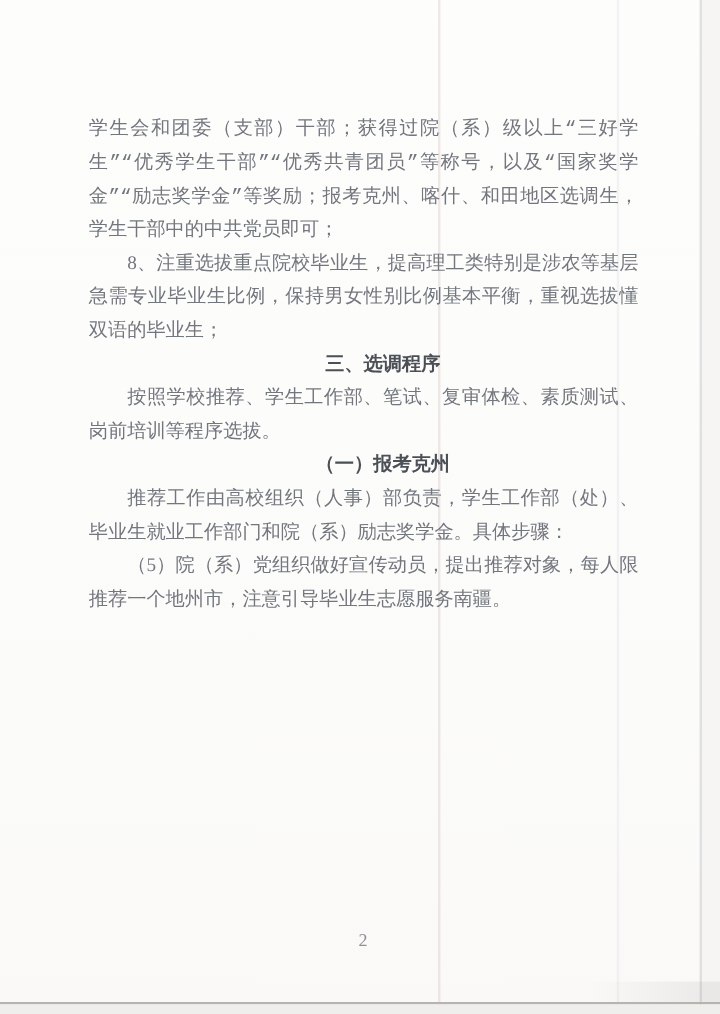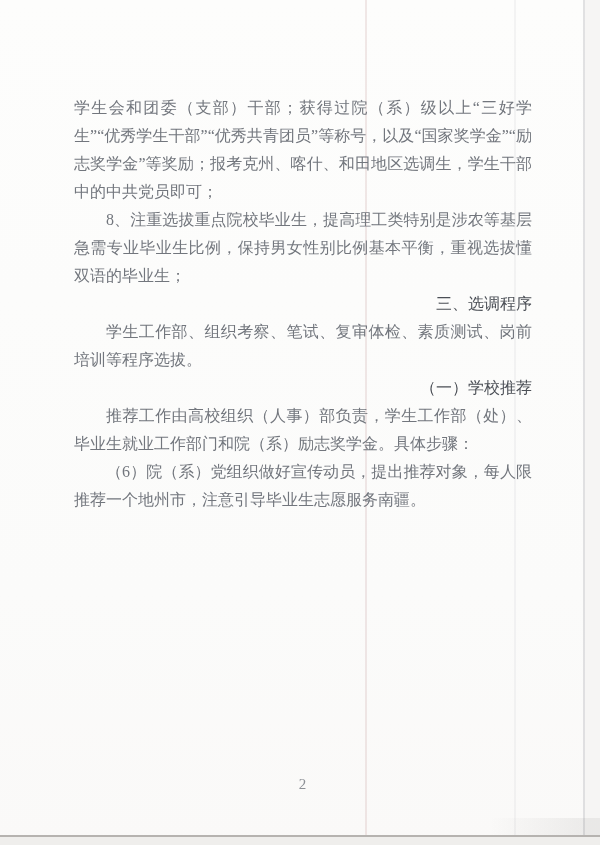--- a/index.html
+++ b/index.html
@@ -70,25 +70,26 @@
     font-size: 16px;
     line-height: 28px;
     text-align: justify;
   }
   .para {
     margin: 0;
     text-indent: 2em;
   }
   .para.flush {
     text-indent: 0;
+    font-family: Liberation Mono, monospace;
   }
   .para.heading {
-    font-weight: 400;
+    font-weight: 700;
     color: #4b4f56;
-    text-align: right;
+    text-align: center;
   }
   .page-number {
     position: absolute;
     left: 74px;
     width: 458px;
     top: 776px;
     text-align: center;
     font-size: 15px;
     color: #8d9096;
     letter-spacing: 1px;
@@ -104,21 +105,21 @@
   <div class="edge-right"></div>
   <div class="streak-v s3"></div>
   <div class="corner-shadow"></div>
   <div class="bottom-rule"></div>
   <div class="bottom-band"></div>
 
   <div class="text-block">
     <p class="para flush">学生会和团委（支部）干部；获得过院（系）级以上“三好学生”“优秀学生干部”“优秀共青团员”等称号，以及“国家奖学金”“励志奖学金”等奖励；报考克州、喀什、和田地区选调生，学生干部中的中共党员即可；</p>
     <p class="para">8、注重选拔重点院校毕业生，提高理工类特别是涉农等基层急需专业毕业生比例，保持男女性别比例基本平衡，重视选拔懂双语的毕业生；</p>
     <p class="para heading">三、选调程序</p>
-    <p class="para">学生工作部、组织考察、笔试、复审体检、素质测试、岗前培训等程序选拔。</p>
-    <p class="para heading">（一）学校推荐</p>
+    <p class="para">按照学校推荐、学生工作部、笔试、复审体检、素质测试、岗前培训等程序选拔。</p>
+    <p class="para heading">（一）报考克州</p>
     <p class="para">推荐工作由高校组织（人事）部负责，学生工作部（处）、毕业生就业工作部门和院（系）励志奖学金。具体步骤：</p>
-    <p class="para">（6）院（系）党组织做好宣传动员，提出推荐对象，每人限推荐一个地州市，注意引导毕业生志愿服务南疆。</p>
+    <p class="para">（5）院（系）党组织做好宣传动员，提出推荐对象，每人限推荐一个地州市，注意引导毕业生志愿服务南疆。</p>
   </div>
 
   <div class="page-number">2</div>
 
 </div>
 
 </body></html>

